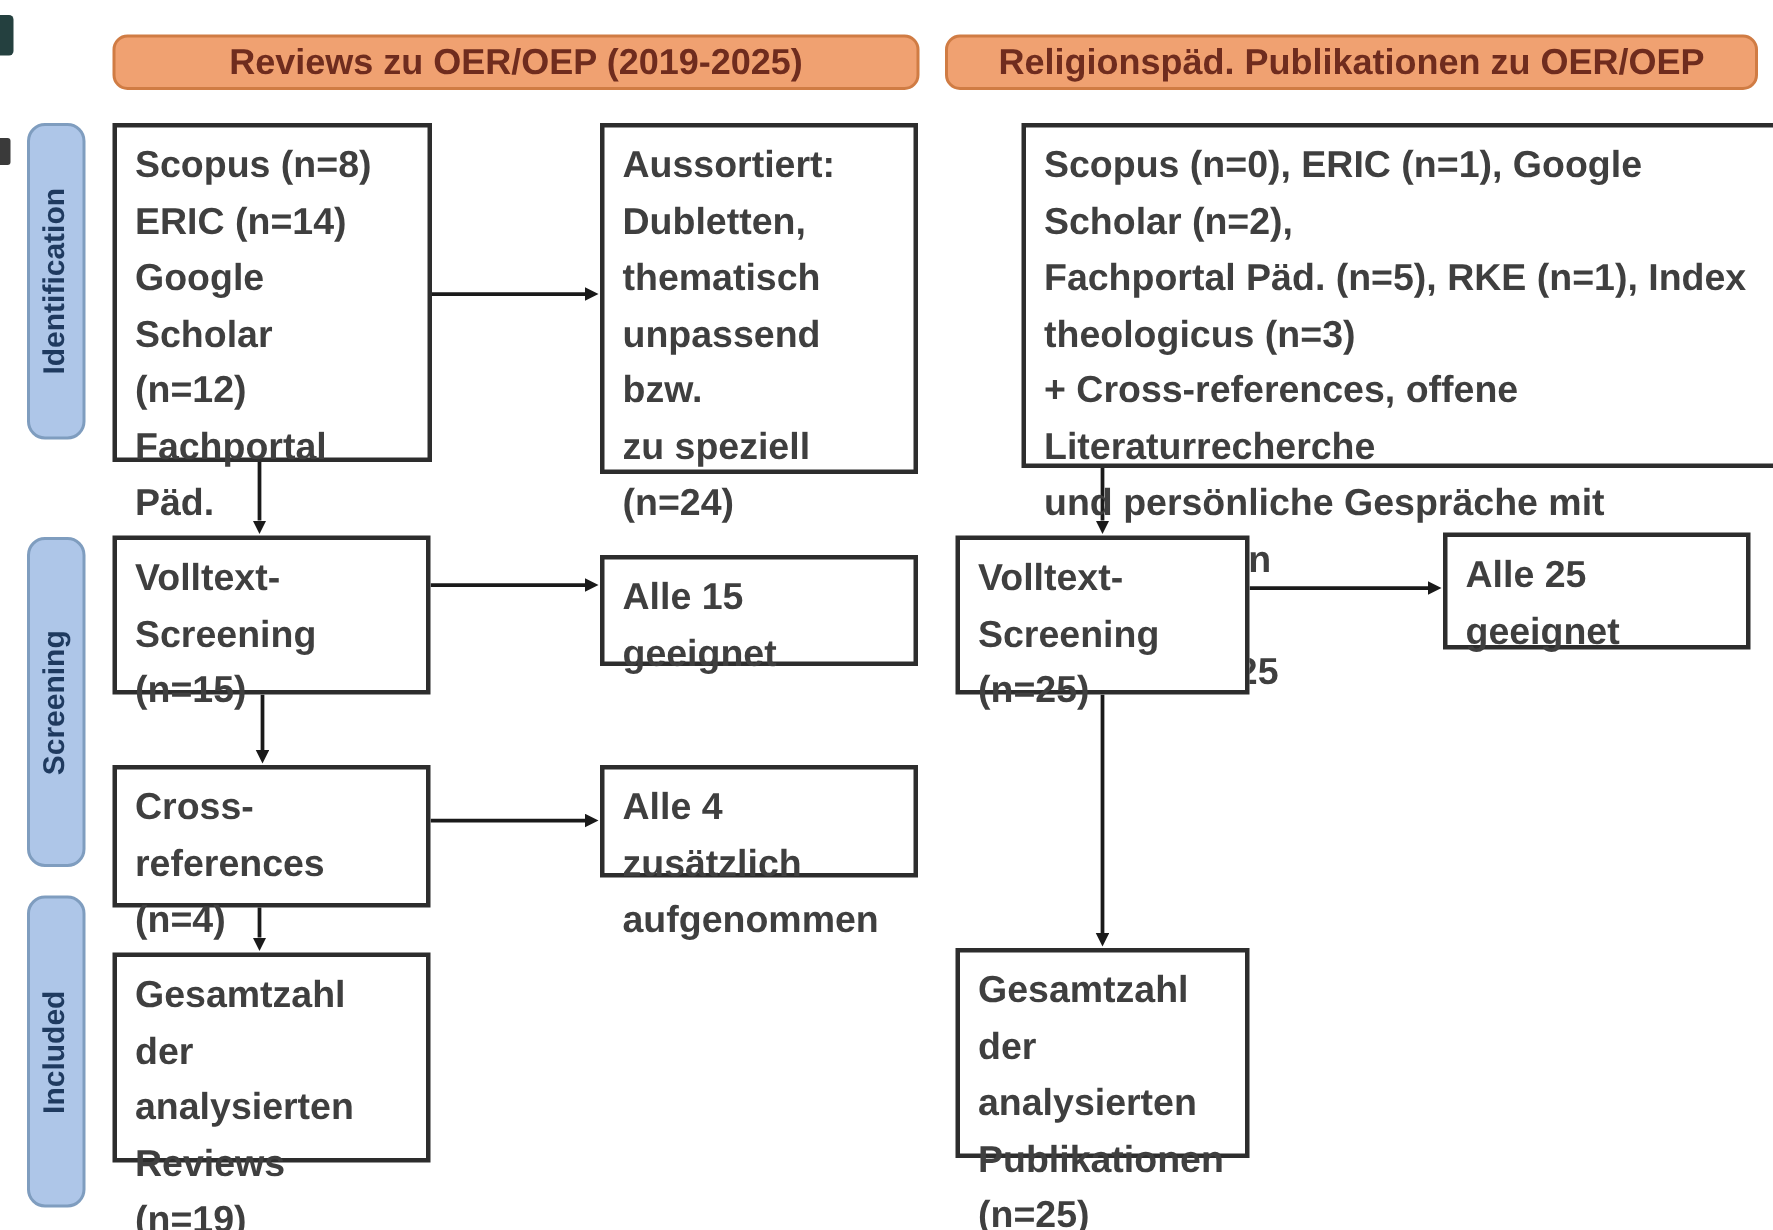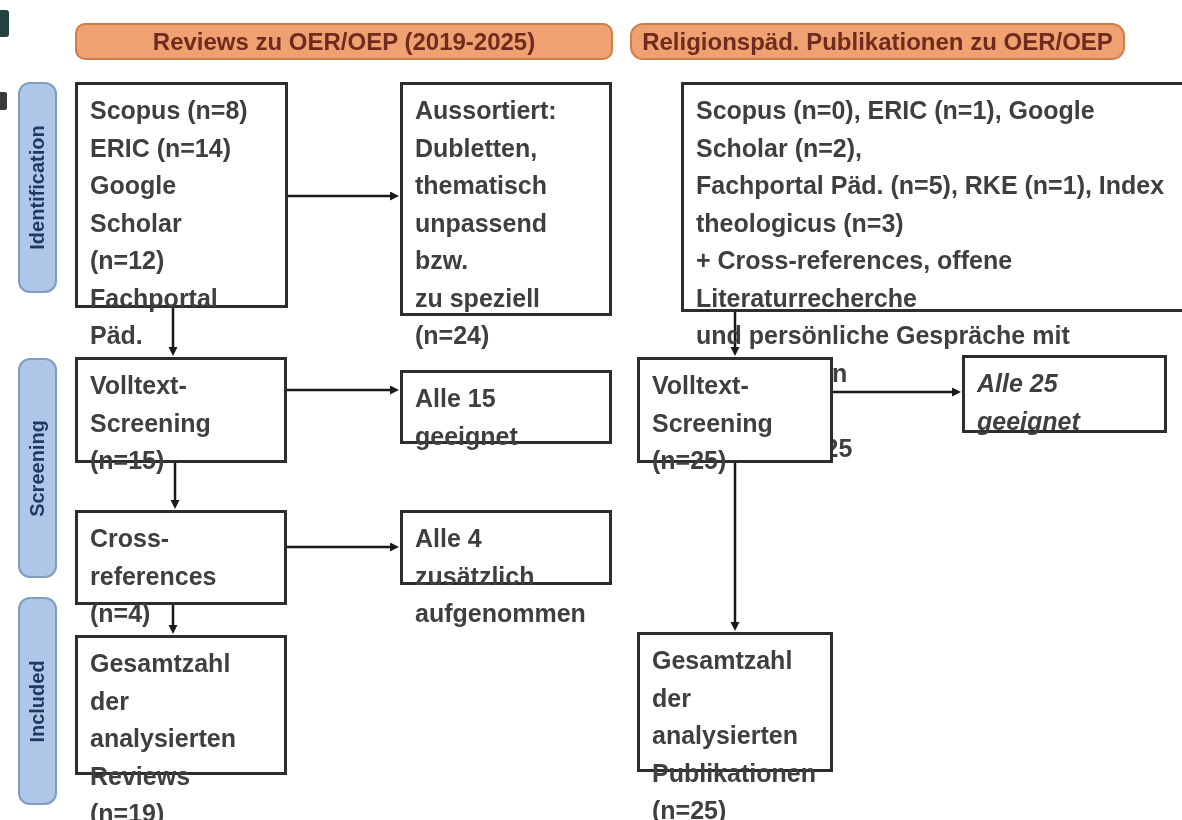--- a/index.html
+++ b/index.html
@@ -15,21 +15,21 @@
   .hdr{
     position:absolute;top:23px;height:37px;box-sizing:border-box;
     background:var(--header-fill,#f0a171);
     border:2px solid var(--header-border,#d07c44);
     border-radius:10px;
     display:flex;align-items:center;justify-content:center;
     font-size:24px;font-weight:700;
     color:var(--header-text,#6f2c1e);
   }
   #hdr-left{left:75px;width:538px;}
-  #hdr-right{left:630px;width:495px;border-radius:13px;}
+  #hdr-right{left:630px;width:542px;}
 
   .stage{
     position:absolute;left:18px;width:39px;box-sizing:border-box;
     background:var(--stage-fill,#aec6e8);
     border:2px solid var(--stage-border,#7f9dbf);
     border-radius:12px;
     display:flex;align-items:center;justify-content:center;
     color:var(--stage-text,#1f3a5f);
     font-size:20px;font-weight:700;
   }
@@ -49,21 +49,21 @@
   }
   #box-l-sources{left:75px;top:82px;width:213px;height:226px;}
   #box-l-excluded{left:400px;top:82px;width:212px;height:234px;}
   #box-l-fulltext{left:75px;top:357px;width:212px;height:106px;}
   #box-l-ft-result{left:400px;top:358px;width:212px;height:74px;margin-top:12px;}
   #box-l-crossref{left:75px;top:510px;width:212px;height:95px;}
   #box-l-cr-result{left:400px;top:510px;width:212px;height:75px;}
   #box-l-included{left:75px;top:635px;width:212px;height:140px;}
   #box-r-sources{left:637px;top:82px;width:526px;height:230px;margin-left:44px;}
   #box-r-fulltext{left:637px;top:357px;width:196px;height:106px;}
-  #box-r-ft-result{left:962px;top:355px;width:205px;height:78px;font-style:italic;}
+  #box-r-ft-result{left:962px;top:355px;width:205px;height:78px;}
   #box-r-included{left:637px;top:632px;width:196px;height:140px;}
 
   .artifact{position:absolute;left:0;}
   #artifact-1{top:10px;width:9px;height:27px;background:#24403f;border-radius:0 3px 3px 0;}
   #artifact-2{top:92px;width:7px;height:18px;background:#3a3a3a;border-radius:0 2px 2px 0;}
 </style>
 </head>
 <body>
 
 <div class="canvas">

